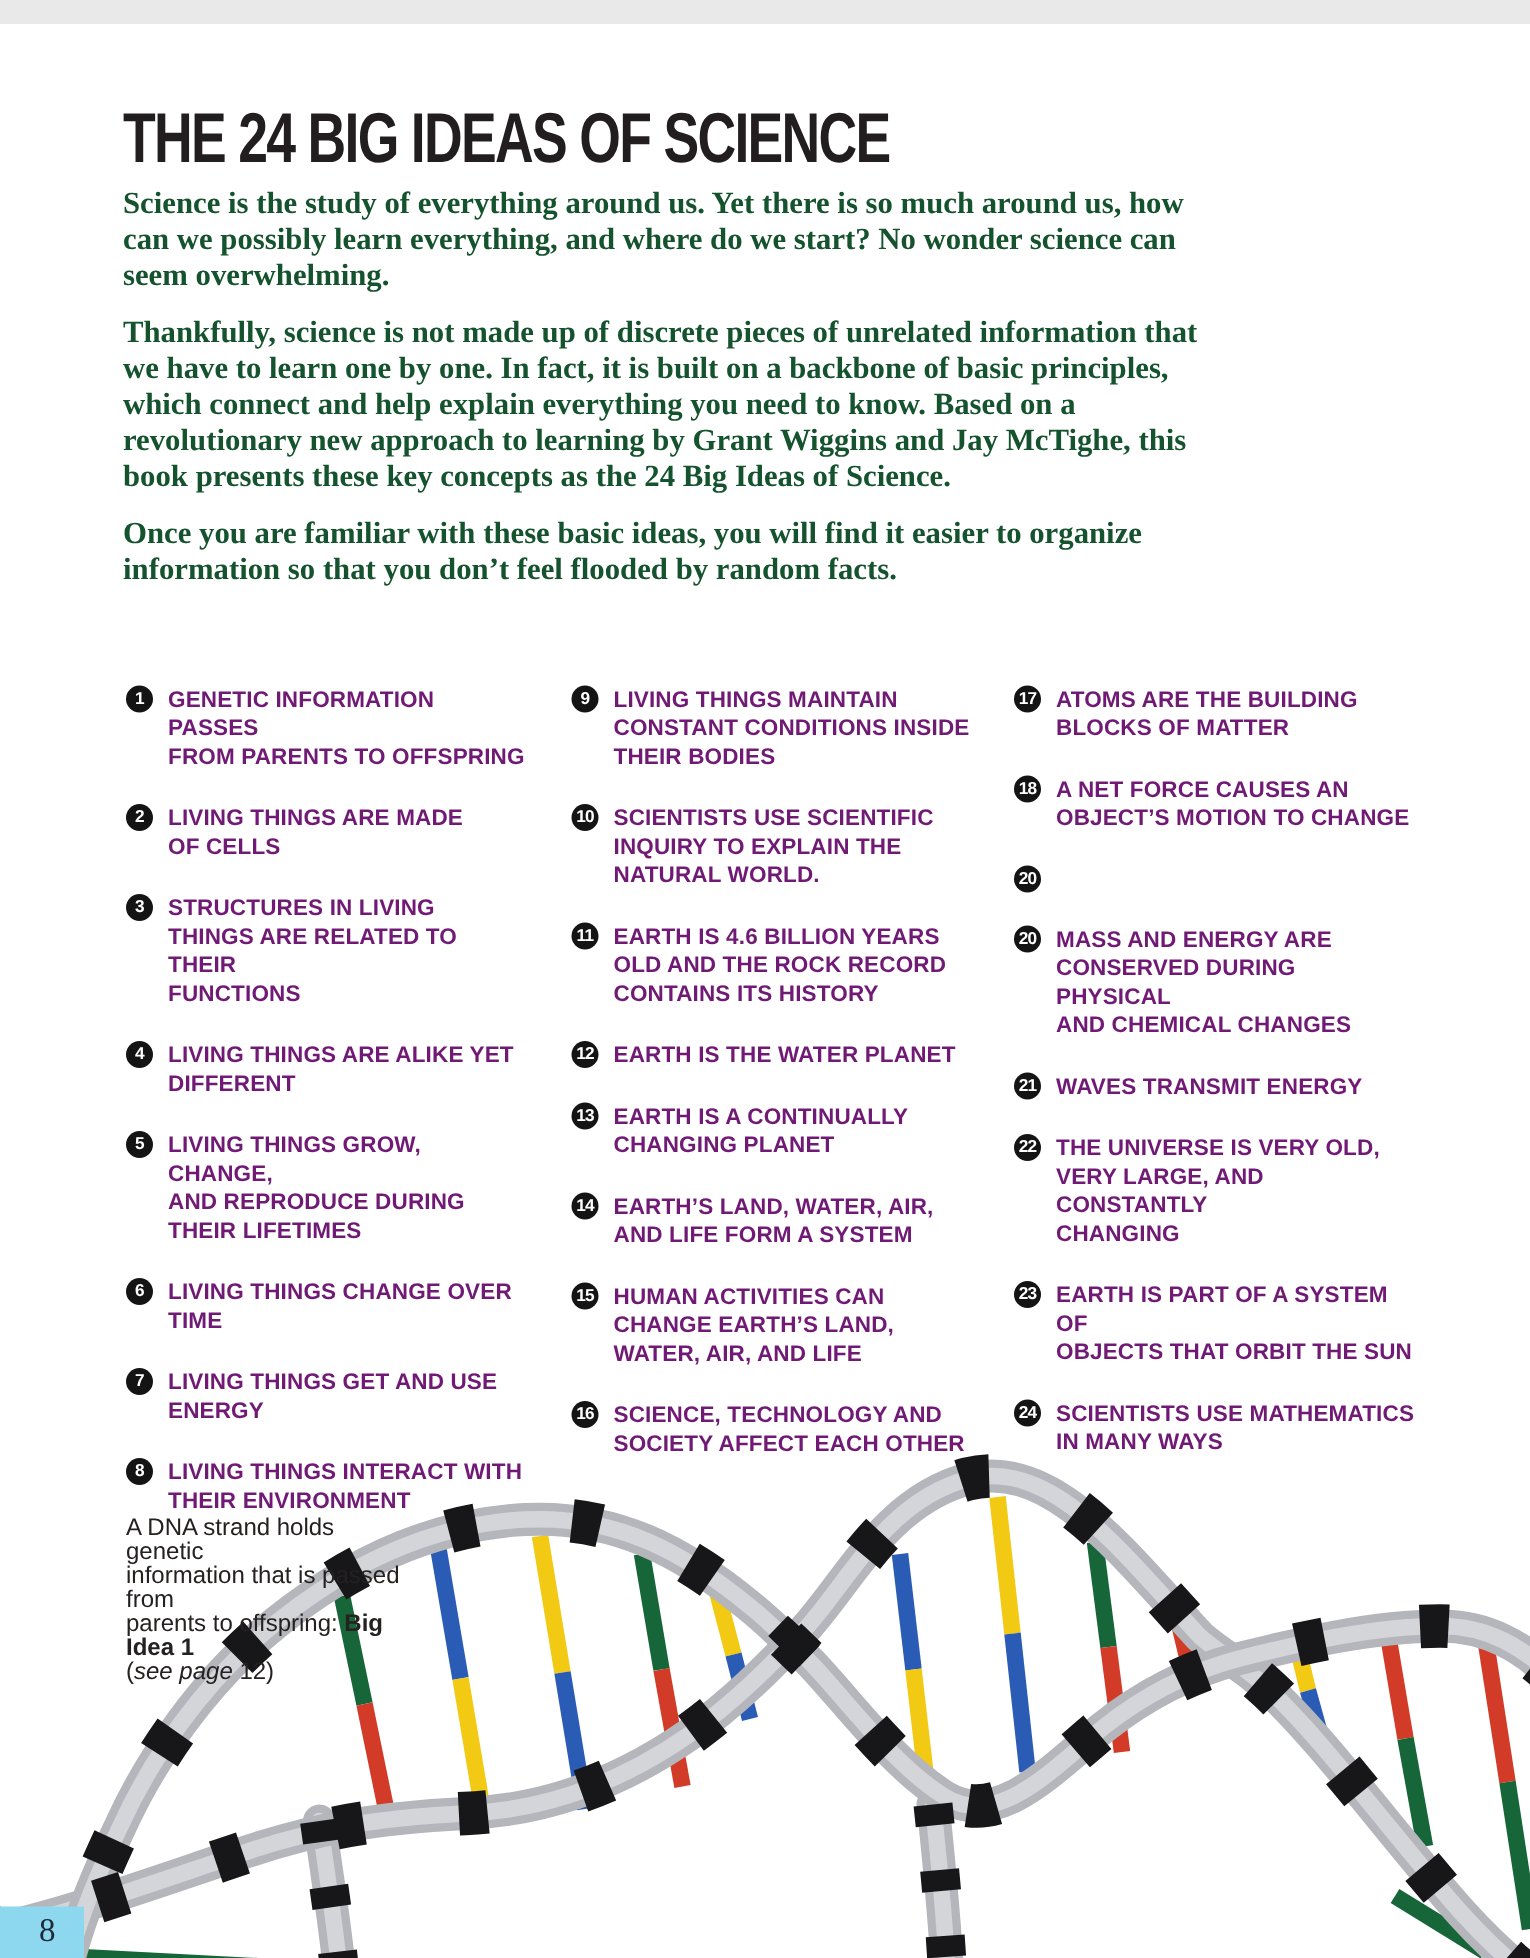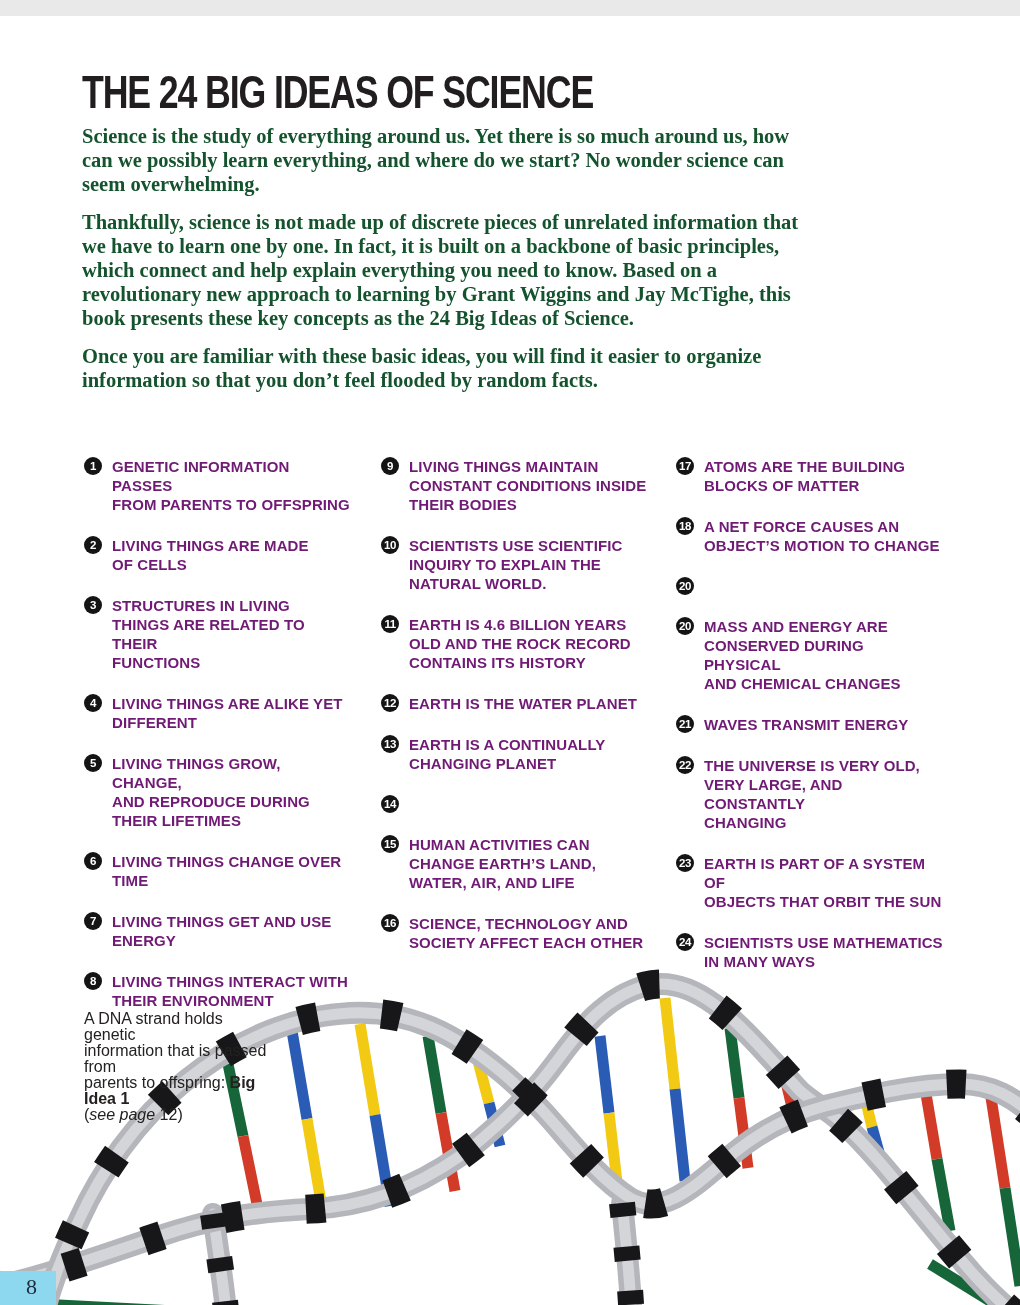--- a/index.html
+++ b/index.html
@@ -129,20 +129,22 @@
           <span class="badge">12</span>
           <span class="idea-text">EARTH IS THE WATER PLANET</span>
         </div>
         <div class="idea">
           <span class="badge">13</span>
           <span class="idea-text">EARTH IS A CONTINUALLY
 CHANGING PLANET</span>
         </div>
         <div class="idea">
           <span class="badge">14</span>
+          <span class="idea-text">EARTH’S LAND, WATER, AIR,
+AND LIFE FORM A SYSTEM</span>
         </div>
         <div class="idea">
           <span class="badge">15</span>
           <span class="idea-text">HUMAN ACTIVITIES CAN
 CHANGE EARTH’S LAND,
 WATER, AIR, AND LIFE</span>
         </div>
         <div class="idea">
           <span class="badge">16</span>
           <span class="idea-text">SCIENCE, TECHNOLOGY AND

